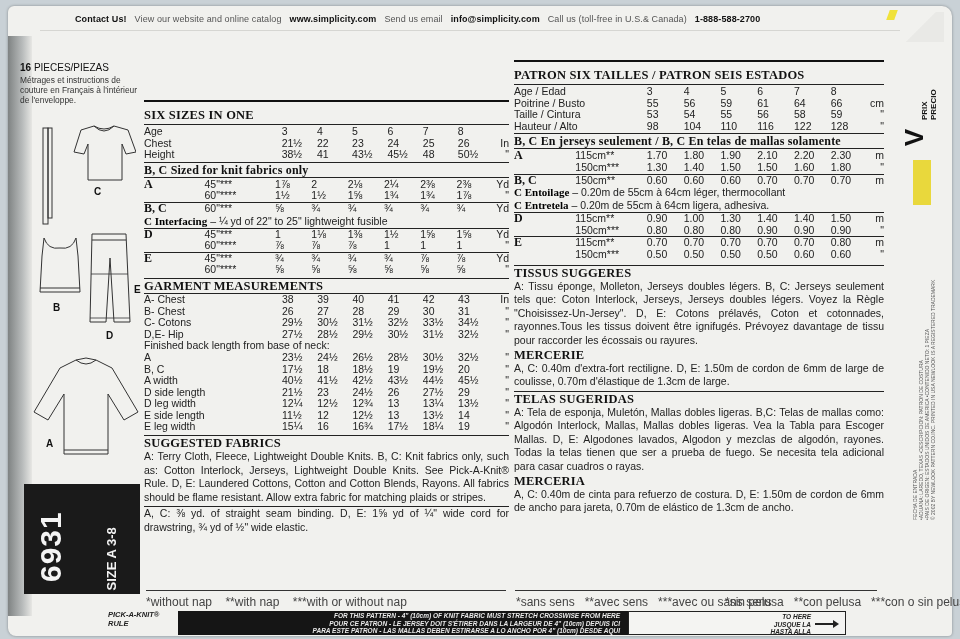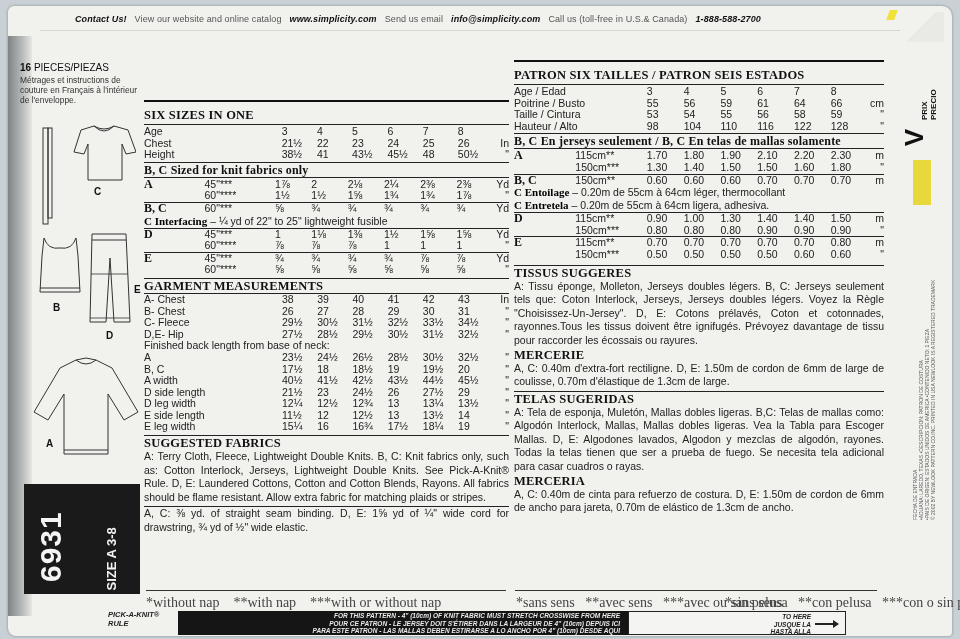--- a/index.html
+++ b/index.html
@@ -18,21 +18,21 @@
   }
   .left-shadow {
     position: absolute; left: 0; top: 30px; width: 24px; height: 580px;
     background: linear-gradient(to right, #7f8383, #b8bbbb 60%, #e7e7e4);
   }
   .contact-bar {
     position: absolute; left: 20px; top: 8px; width: 900px; height: 22px;
     font-size: 9px; color: #555; display: flex; align-items: center; gap: 8px;
     white-space: nowrap; letter-spacing: 0.1px;
   }
-  .contact-bar b { color: #111; font-weight: bold; font-style: italic; }
+  .contact-bar b { color: #111; font-weight: bold; }
   .contact-rule { position: absolute; left: 40px; top: 30px; width: 860px; height: 1px; background: #d6d6d2; }
 
   .left-col { position: absolute; left: 20px; top: 62px; width: 120px; }
   .pieces-title { font-size: 10px; color: #111; }
   .pieces-title b { font-weight: bold; }
   .pieces-note { font-size: 8.4px; color: #333; line-height: 10px; margin-top: 2px; }
 
   .illus { position: absolute; }
   .illus svg { display: block; }
   .illus-label { position: absolute; font-size: 10px; color: #111; font-weight: bold; }
@@ -65,21 +65,21 @@
   table.t td.w { width: 70px; }
   table.t td.v { width: 36px; }
   table.t td.u { width: 16px; text-align: right; }
   table.t tr.sep td { border-top: 1px solid #222; }
   .serif-lbl { font-family: "Liberation Serif", serif; font-weight: bold; font-size: 12px; color: #111; }
   .note-line { font-size: 10.5px; color: #222; line-height: 13px; }
   .note-line b { font-family: "Liberation Serif", serif; font-size: 11px; color: #000000; }
   .para { font-size: 10.5px; color: #222; line-height: 13.6px; text-align: justify; }
   table.m td.lbl { width: 142px; }
 
-  .footnotes { position: absolute; font-size: 14px; color: #444; font-family: Liberation Serif, serif; }
+  .footnotes { position: absolute; font-size: 12px; color: #444; }
   .foot-rule { position: absolute; height: 1px; background: #333; }
 
   .pick-label {
     position: absolute; left: 108px; top: 610px; font-size: 7.5px; font-style: italic; font-weight: bold; color: #222;
     text-align: left; line-height: 9px; width: 60px;
   }
   .pick-bar {
     position: absolute; left: 178px; top: 611px; width: 450px; height: 24px;
     background: #151515; color: #e9e9e9; font-size: 6.5px; font-style: italic; font-weight: bold;
     line-height: 7.6px; padding: 1px 8px; text-align: right; overflow: hidden; white-space: nowrap;
@@ -328,21 +328,21 @@
           <td class="lbl">B- Chest</td>
           <td class="v">26</td>
           <td class="v">27</td>
           <td class="v">28</td>
           <td class="v">29</td>
           <td class="v">30</td>
           <td class="v">31</td>
           <td class="u">"</td>
         </tr>
     <tr>
-          <td class="lbl">C- Fleece</td>
+          <td class="lbl">C- Cotons</td>
           <td class="v">29½</td>
           <td class="v">30½</td>
           <td class="v">31½</td>
           <td class="v">32½</td>
           <td class="v">33½</td>
           <td class="v">34½</td>
           <td class="u">"</td>
         </tr>
     <tr>
           <td class="lbl">D,E- Hip</td>

